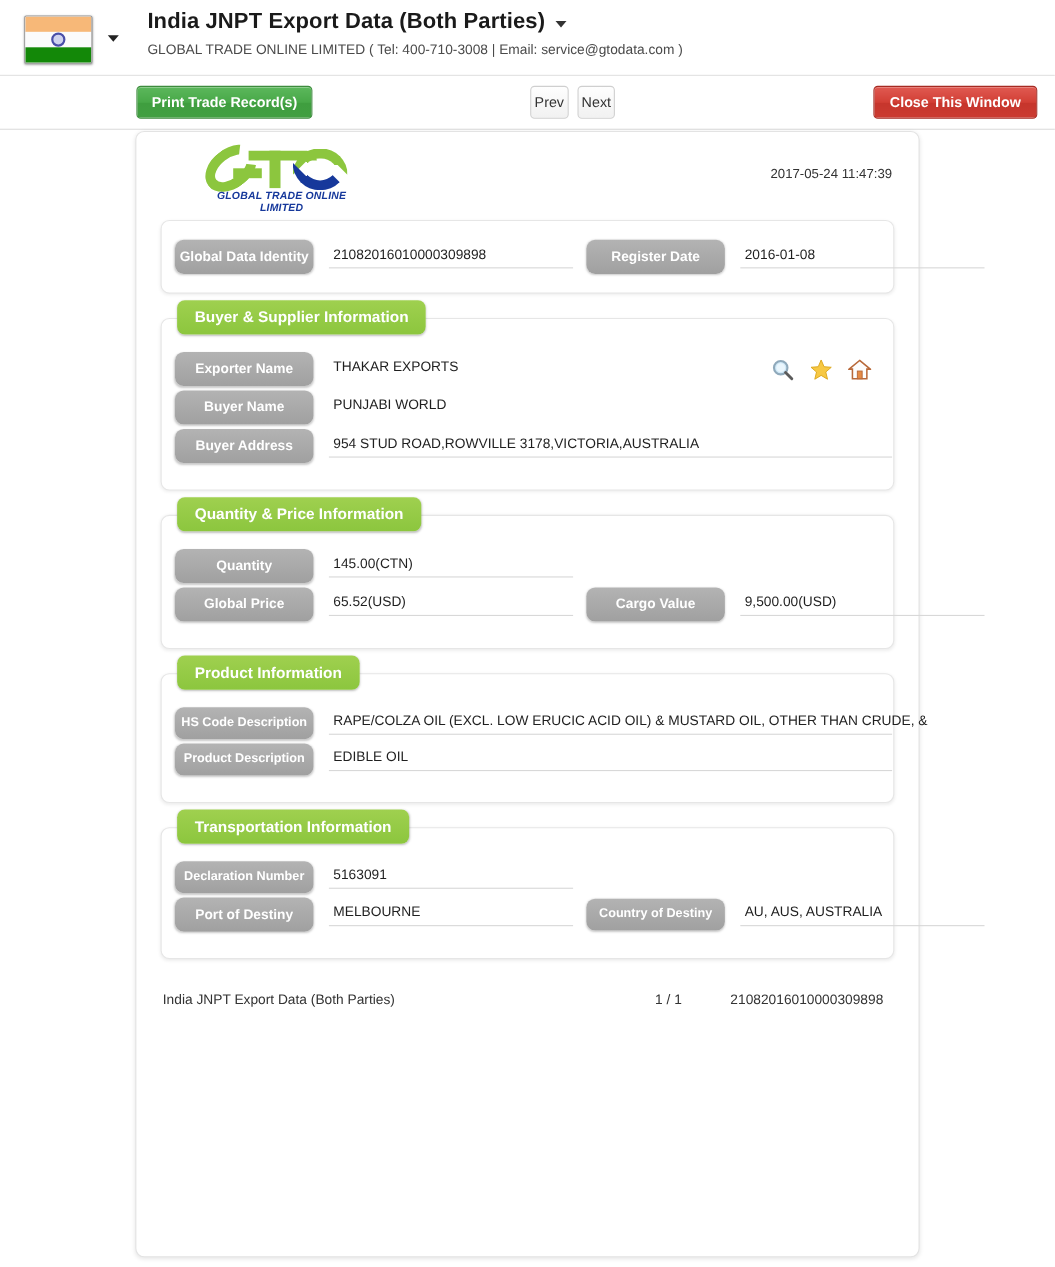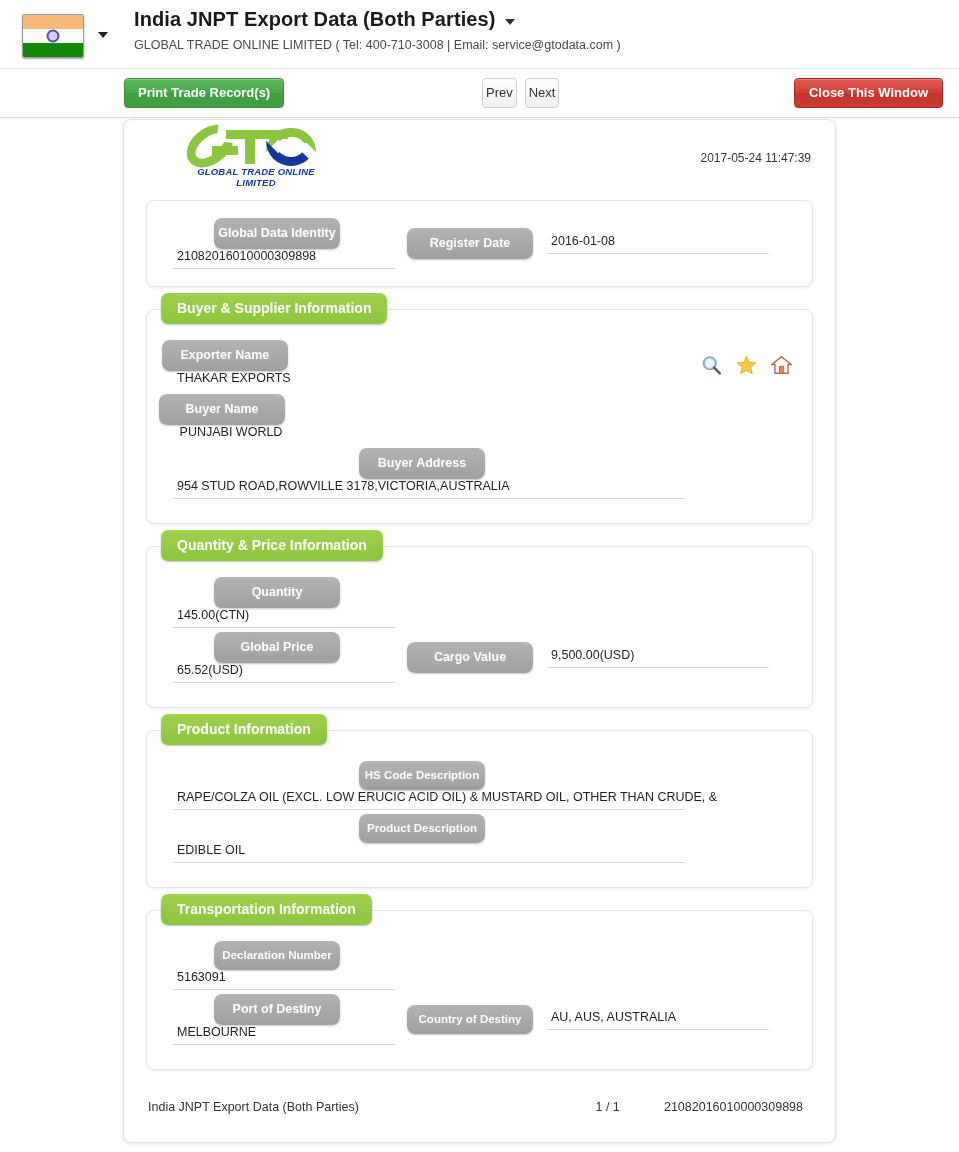--- a/index.html
+++ b/index.html
@@ -124,21 +124,21 @@
     border-radius: 8px;
     box-shadow: 0 1px 4px rgba(0,0,0,.10);
   }
 
   .sheet-head {
     position: relative;
     height: 80px;
   }
   
   .logo {
-    position: absolute; left: 58px; top: 6px;
+    position: absolute; left: 58px; top: 13px;
     width: 148px; height: 56px;
   }
   .logo-mark { position: relative; width: 148px; height: 40px; }
   .logo-g {
     position:absolute; left:2px; top:2px;
     width: 52px; height: 36px;
     border: 9px solid #8cc63e;
     border-radius: 50%;
     border-right-color: transparent;
     transform: rotate(-38deg);
@@ -213,21 +213,21 @@
   }
 
   
   .row {
     display: flex;
     align-items: center;
     margin: 4px 0;
     position: relative;
   }
   .cell { display: flex; align-items: center; }
-  .cell.c1 { padding-left: 12px; flex-direction: column; }
+  .cell.c1 { padding-left: 12px; }
   .cell.c2 { padding-left: 12px; }
 
   .lbl {
     width: 126px;
     min-width: 126px;
     text-align: center;
     color: #ffffff;
     font-size: 12.5px;
     font-weight: bold;
     background: linear-gradient(to bottom,#b3b3b3 0%,#a0a0a0 100%);

